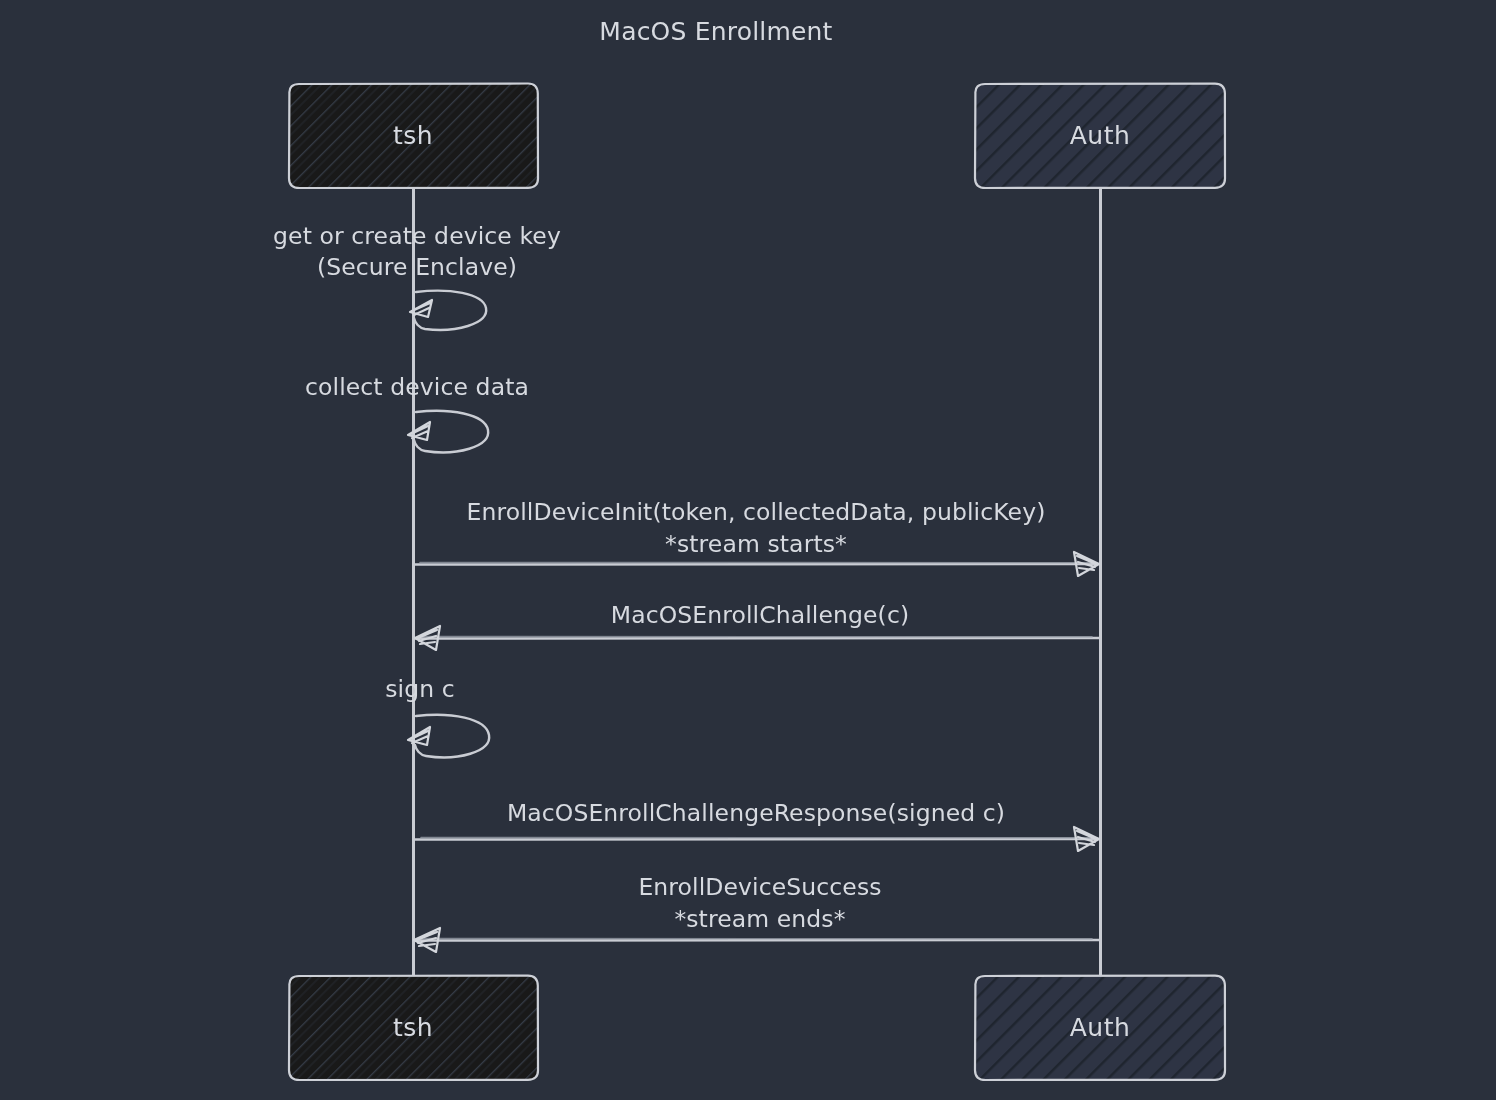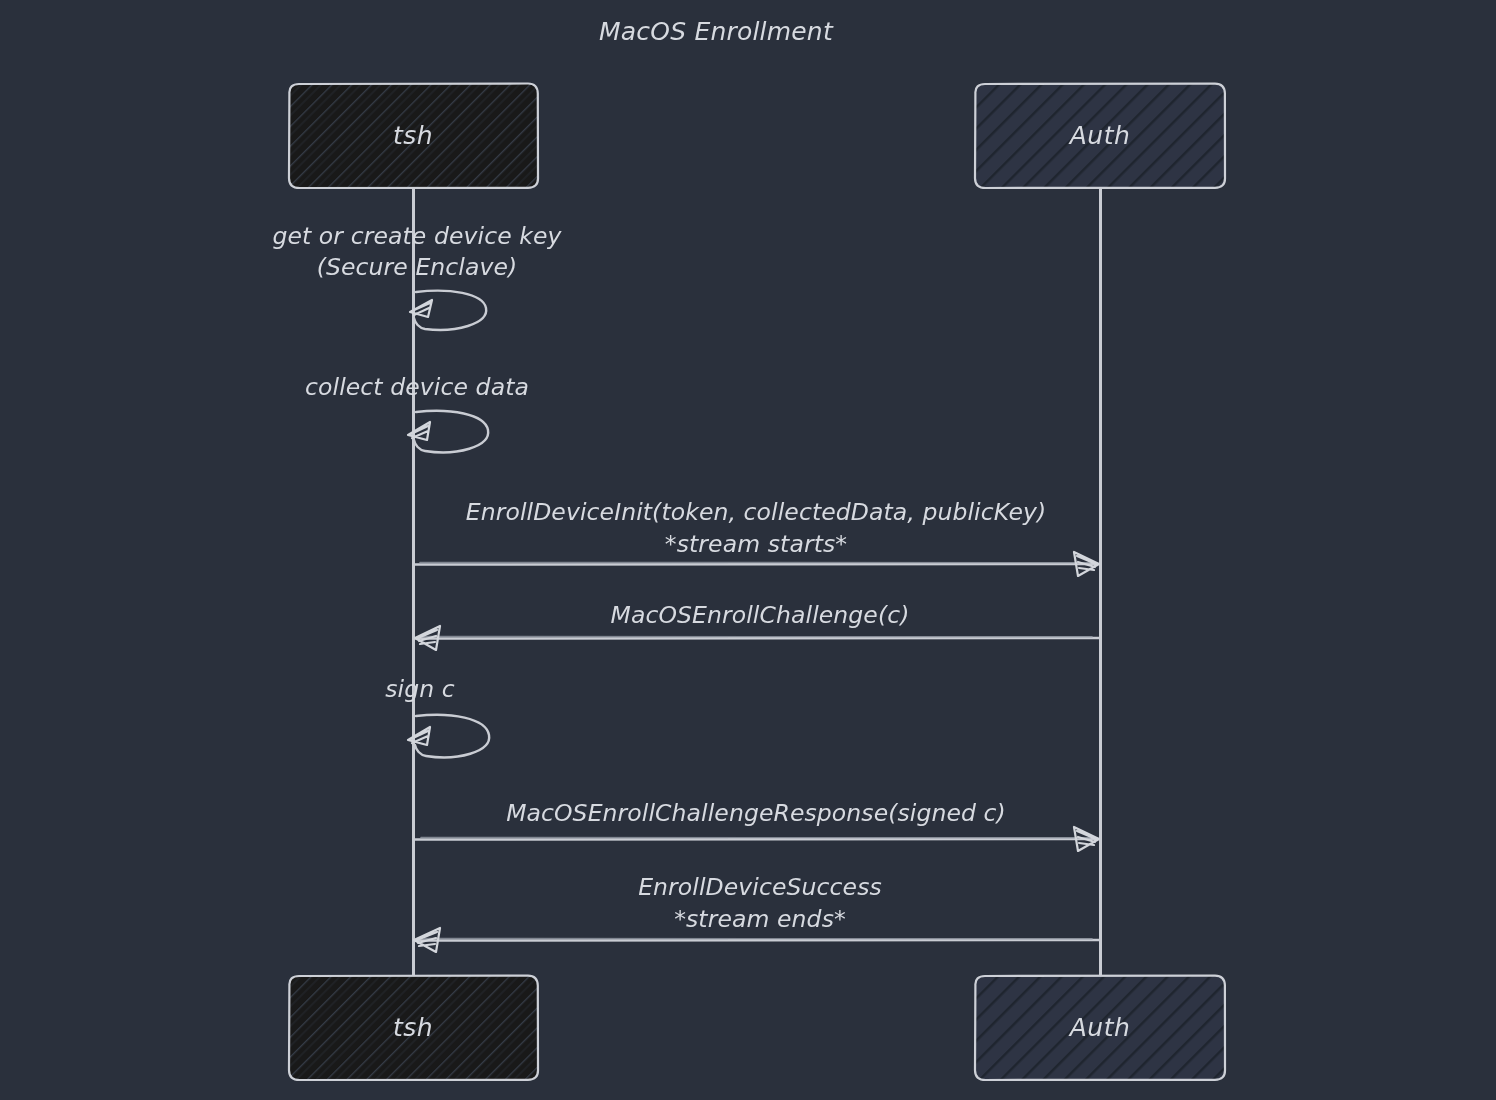--- a/index.html
+++ b/index.html
@@ -12,21 +12,20 @@
     width: 1496px;
     height: 1100px;
     overflow: hidden;
     font-family: "DejaVu Sans", sans-serif;
   }
   #diagram-root {
     position: relative;
     width: 1192px;
     height: 1100px;
     background: #2a303c;
-    font-style: italic;
   }
   svg.canvas {
     position: absolute;
     inset: 0;
     width: 1496px;
     height: 1100px;
     display: block;
   }
   .txt {
     fill: #d7dae0;

